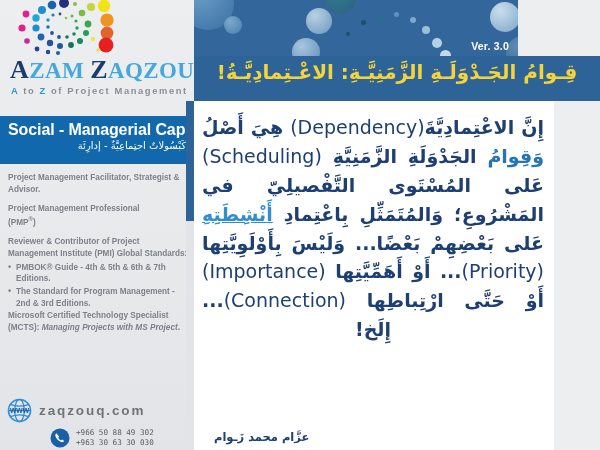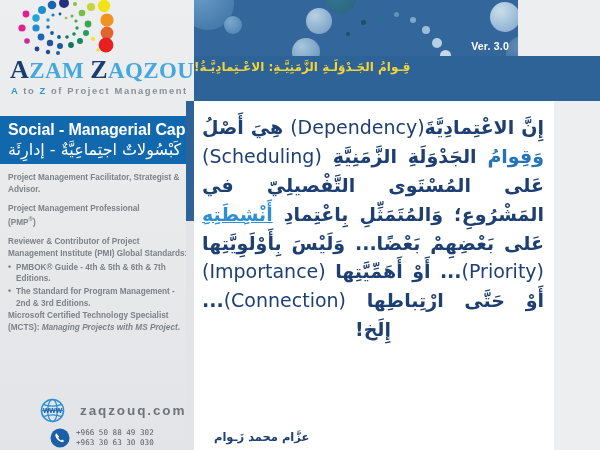--- a/index.html
+++ b/index.html
@@ -37,21 +37,21 @@
   
   #capsule-banner {
     position: absolute; left: 0; top: 116px; width: 194px; height: 48px;
     background: #1268ad; color: #ffffff; padding: 5px 8px 0 8px;
   }
   #capsule-en {
     font-size: 16px; font-weight: bold; text-align: center;
     letter-spacing: -0.1px; white-space: nowrap;
   }
   #capsule-ar {
-    font-size: 16px; text-align: left; direction: rtl;
+    font-size: 10px; text-align: right; direction: rtl;
     margin-top: 1px; white-space: nowrap;
     font-family: "DejaVu Sans", sans-serif;
   }
 
   
   #creds {
     position: absolute; left: 8px; top: 172px; width: 180px;
     font-size: 8.2px; font-weight: bold; line-height: 1.42; color: #7d8288;
   }
   #creds .para { margin-bottom: 8px; }
@@ -59,22 +59,22 @@
   #creds ul { list-style: none; margin: 0; padding: 0; }
   #creds li { position: relative; padding-left: 8px; margin-bottom: 1px; }
   #creds li:before {
     content: "\2022"; position: absolute; left: 0; top: -1px; font-size: 9px;
   }
   #creds .ital { font-style: italic; }
   #creds sup { font-size: 6px; vertical-align: super; }
 
   
   #web-row {
-    position: absolute; left: 40px; top: 398px; display: flex;
-    align-items: center; gap: 15px;
+    position: absolute; left: 7px; top: 398px; display: flex;
+    align-items: center; gap: 7px;
   }
   #globe { width: 25px; height: 25px; flex: 0 0 auto; }
   #web-text {
     font-size: 13.5px; font-weight: bold; color: #6f7479;
     letter-spacing: 1.9px; white-space: nowrap;
   }
   #phone-row {
     position: absolute; left: 50px; top: 428px; display: flex;
     align-items: flex-start; gap: 6px;
   }
@@ -96,23 +96,23 @@
     letter-spacing: 0.2px; z-index: 5;
   }
 
   
   #title-bar {
     position: absolute; left: 194px; top: 56px; width: 406px; height: 45px;
     background: #2e6397; overflow: hidden;
   }
   #title-text {
     position: absolute; left: 0; right: 0; top: 4px;
-    text-align: left; direction: rtl;
+    text-align: center; direction: rtl;
     font-family: "DejaVu Sans", sans-serif;
-    font-size: 12px; font-weight: bold; color: #f5d33a;
+    font-size: 20px; font-weight: bold; color: #f5d33a;
     white-space: nowrap; letter-spacing: -0.5px;
   }
 
   
   #body-wrap {
     position: absolute; left: 194px; top: 101px; width: 360px; height: 349px;
     background: #ffffff;
   }
   #accent-bar {
     position: absolute; left: -8px; top: 0; width: 8px; height: 120px;

